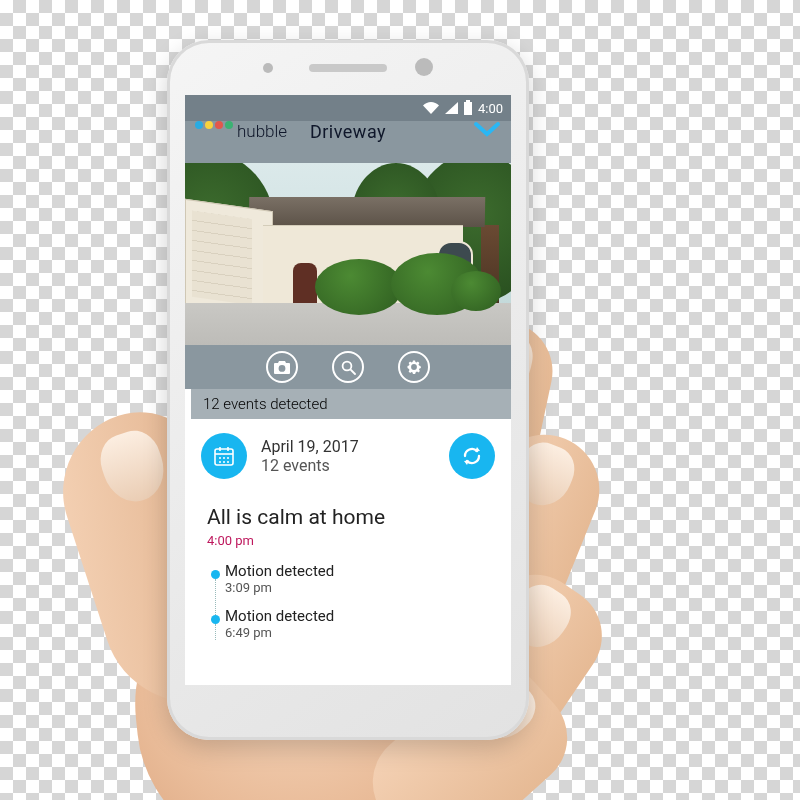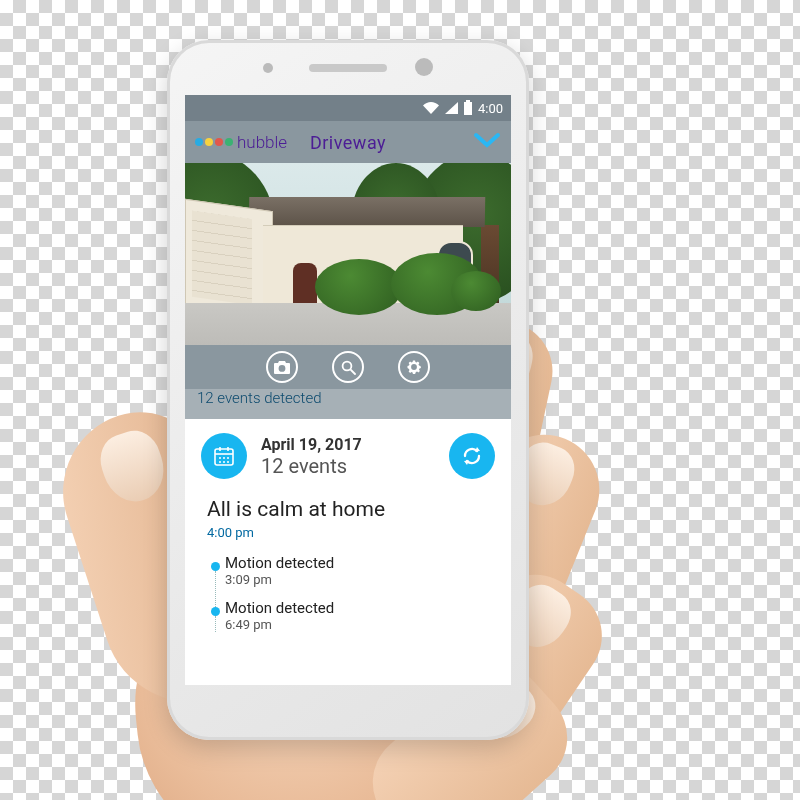--- a/index.html
+++ b/index.html
@@ -128,23 +128,22 @@
   }
   .batt::before{
     content:"";position:absolute;top:-2px;left:2px;width:4px;height:2px;background:#fff;
   }
   .wifi svg{display:block}
 
   
   .app-header{
     height:42px;
     background:#8a979f;
-    color:#4c1d95;
+    color:#0f172a;
     display:flex;
-    align-items:center;
     padding:0 10px;
     font-size:17px;
     font-weight:300;
   }
   .brand-dots{display:flex;gap:2px;margin-right:4px}
   .dot{width:8px;height:8px;border-radius:50%}
   .d1{background:#29abe2}.d2{background:#f7d23e}.d3{background:#e2574c}.d4{background:#3bb273}
   .brand-name{margin-right:auto}
   .header-title{
     position:absolute;left:50%;transform:translateX(-50%);
@@ -188,41 +187,41 @@
   }
   .ctl{
     width:32px;height:32px;border-radius:50%;border:2px solid #fff;
     display:flex;align-items:center;justify-content:center;
     color:#fff;cursor:pointer;
   }
   .ctl svg{display:block}
 
   
   .events-banner{
-    height:30px;background:#a6b0b6;color:#0c4a6e;font-size:15px;font-weight:300;
-    display:flex;align-items:flex-start;padding:0 12px;
+    height:30px;background:#a6b0b6;color:#000000;font-size:15px;font-weight:300;
+    display:flex;align-items:center;padding:0 12px;margin-left:6px;
   }
 
   
   .date-row{
     display:flex;align-items:center;gap:14px;padding:14px 16px;
   }
   .pill{
     width:46px;height:46px;border-radius:50%;background:#18b6f0;
     display:flex;align-items:center;justify-content:center;color:#fff;flex:0 0 auto;
   }
   .date-txt{flex:1;color:#333}
-  .date-txt .d1line{font-weight:700;font-size:16px}
-  .date-txt .d2line{font-size:20px;color:#555}
+  .date-txt .d1line{font-weight:400;font-size:16px}
+  .date-txt .d2line{font-size:16px;color:#555}
   .refresh-pill{cursor:pointer}
 
   
   .feed{padding:2px 22px 0;color:#222}
-  .headline{font-size:21px;font-weight:400;margin-top:2px}
-  .headline-time{font-size:13px;color:#0369a1;margin:4px 0 14px}
+  .headline{font-size:21px;font-weight:400;margin-top:10px}
+  .headline-time{font-size:13px;color:#be185d;margin:4px 0 14px}
   .event{display:flex;gap:16px;align-items:center;margin:3px 0 12px;position:relative;padding-left:18px}
   .event::before{content:"";position:absolute;left:4px;top:8px;width:9px;height:9px;border-radius:50%;background:#18b6f0}
   .event::after{content:"";position:absolute;left:8px;top:17px;width:1px;height:38px;border-left:1px dotted #9bb}
   .event:last-child::after{height:16px}
   .etitle{font-size:15px}
   .etime{font-size:13px;color:#555;margin-top:0}
 </style>
 </head>
 <body>
 

